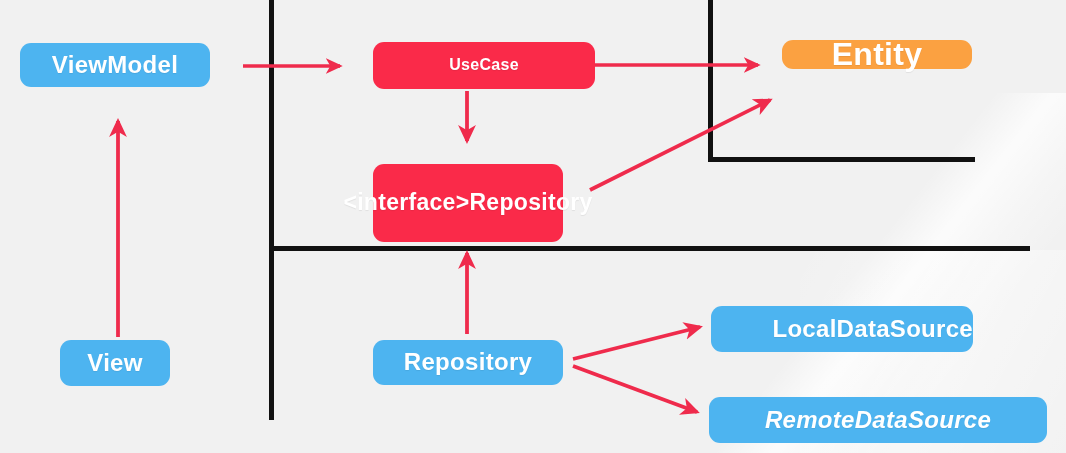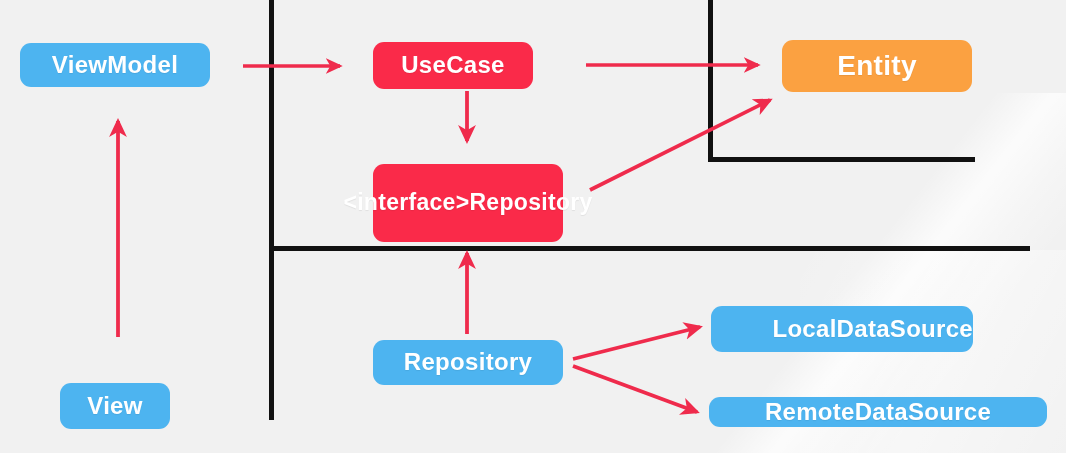--- a/index.html
+++ b/index.html
@@ -116,42 +116,42 @@
 
     <line x1="573" y1="359" x2="700" y2="327" stroke="#ef2b4c" stroke-width="3.8" marker-end="url(#arrowhead)"></line>
 
     <line x1="573" y1="366" x2="697" y2="412" stroke="#ef2b4c" stroke-width="3.8" marker-end="url(#arrowhead)"></line>
   </svg>
 
   <div class="node node-blue" style="left:20px; top:43px; width:190px; height:44px; font-size:24px;">
     <span>ViewModel</span>
   </div>
 
-  <div class="node node-blue" style="left:60px; top:340px; width:110px; height:46px; font-size:24px;margin-top:43px;">
+  <div class="node node-blue" style="left:60px; top:340px; width:110px; height:46px; font-size:24px;">
     <span>View</span>
   </div>
 
-  <div class="node node-red" style="left:373px; top:42px; width:160px; height:47px; font-size:24px;">
+  <div class="node node-red" style="left:373px; top:42px; width:222px; height:47px; font-size:16px;">
     <span>UseCase</span>
   </div>
 
   <div class="node node-red two-line" style="left:373px; top:164px; width:190px; height:78px; font-size:23px;">
     <span>&lt;interface&gt;</span>
     <span>Repository</span>
   </div>
 
-  <div class="node node-orange" style="left:782px; top:40px; width:190px; height:52px; font-size:28px;">
+  <div class="node node-orange" style="left:782px; top:40px; width:190px; height:29px; font-size:32px;">
     <span>Entity</span>
   </div>
 
   <div class="node node-blue" style="left:373px; top:340px; width:190px; height:45px; font-size:24px;">
     <span>Repository</span>
   </div>
 
   <div class="node node-blue" style="left:711px; top:306px; width:262px; height:46px; font-size:24px;justify-content:flex-end;">
     <span>LocalDataSource</span>
   </div>
 
-  <div class="node node-blue" style="left:709px; top:397px; width:338px; height:30px; font-size:24px;">
+  <div class="node node-blue" style="left:709px; top:397px; width:338px; height:46px; font-size:24px;font-style:italic;">
     <span>RemoteDataSource</span>
   </div>
 
 </div>
 
 </body></html>

